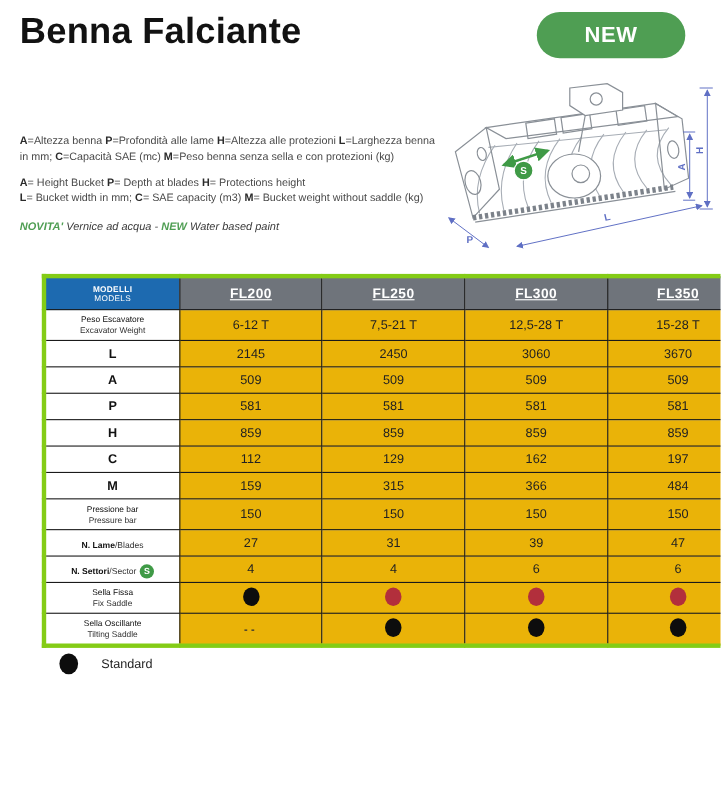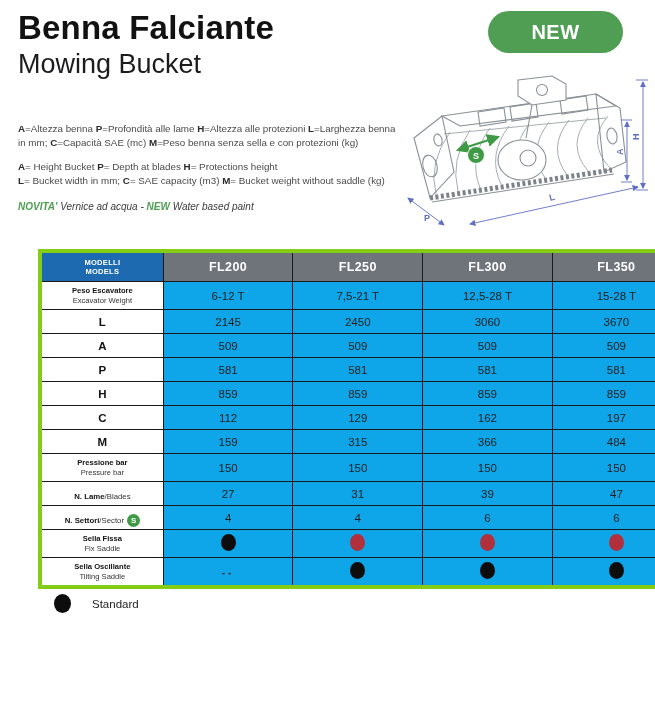--- a/index.html
+++ b/index.html
@@ -33,28 +33,28 @@
     position:absolute;left:10px;top:249px;width:646px;
     border-collapse:collapse;table-layout:fixed;
     border:4px solid #84cc16;
     margin-left:28px;
   }
   table.spec th,table.spec td{border:1px solid #1a1a1a;padding:0;text-align:center;vertical-align:middle;}
   col.c0{width:19.2%;}
   col.cm{width:20.2%;}
   th.models-th{background:#1d6ab0;color:#fff;height:28px;}
   th.models-th .l1{font-size:7.5px;font-weight:bold;letter-spacing:.3px;}
-  th.models-th .l2{font-size:7.5px;font-weight:bold;letter-spacing:.3px;}
-  th.model-th{background:#6f747b;color:#fff;font-size:12.5px;font-weight:bold;letter-spacing:.4px;}
+  th.models-th .l2{font-size:7.5px;font-weight:normal;letter-spacing:.3px;}
+  th.model-th{background:#6f747b;color:#fff;font-size:12.5px;font-weight:bold;letter-spacing:.4px;text-decoration:underline;}
   tbody th.label-cell{background:#ffffff;font-weight:normal;}
-  tbody td.value-cell{background:#0ea5e9;font-size:11.5px;color:#222;}
+  tbody td.value-cell{background:#eab308;font-size:11.5px;color:#222;}
   tr.row-std th,tr.row-std td{height:23px;}
   tr.row-tall th,tr.row-tall td{height:27px;}
   .lbl-big{font-size:11.5px;font-weight:bold;color:#111;}
-  .lbl-b{font-size:7.6px;font-weight:bold;color:#111;line-height:9.5px;}
+  .lbl-b{font-size:7.6px;font-weight:normal;color:#111;line-height:9.5px;}
   .lbl-r{font-size:7.6px;color:#333;line-height:9.5px;}
   .lbl-inline{font-size:7.8px;color:#333;display:inline-flex;align-items:center;gap:3px;}
   .lbl-inline b{color:#111;}
   .s-badge{
     display:inline-flex;width:13px;height:13px;border-radius:50%;background:#3f9a46;
     color:#fff;font-size:8px;font-weight:bold;align-items:center;justify-content:center;
   }
   .dot{display:inline-block;width:15px;height:17px;border-radius:50%;}
   .dot.black{background:#0d0d0d;}
   .dot.red{background:#b22f3c;}
@@ -63,21 +63,20 @@
   .legend{position:absolute;left:32px;top:594px;}
   .legend-row{display:flex;align-items:center;margin-bottom:12px;height:19px;padding-left:22px;}
   .legend-row .dot{width:17px;height:19px;margin-right:21px;}
   .legend-row .txt{font-size:11.5px;color:#1f1f1f;}
 </style>
 </head>
 <body>
 
 <div class="titles">
   <div class="title-it">Benna Falciante</div>
-  <div class="title-en">Mowing Bucket</div>
 </div>
 
 <div class="badge">
   <span>NEW</span>
 </div>
 
 <div class="desc desc-it"><b>A</b>=Altezza benna <b>P</b>=Profondità alle lame <b>H</b>=Altezza alle protezioni <b>L</b>=Larghezza benna<br>in mm; <b>C</b>=Capacità SAE (mc) <b>M</b>=Peso benna senza sella e con protezioni (kg)</div>
 <div class="desc desc-en"><b>A</b>= Height Bucket <b>P</b>= Depth at blades <b>H</b>= Protections height<br><b>L</b>= Bucket width in mm; <b>C</b>= SAE capacity (m3) <b>M</b>= Bucket weight without saddle (kg)</div>
 <div class="novita"><b>NOVITA'</b>  Vernice ad acqua -  <b>NEW</b>  Water based paint</div>
 

